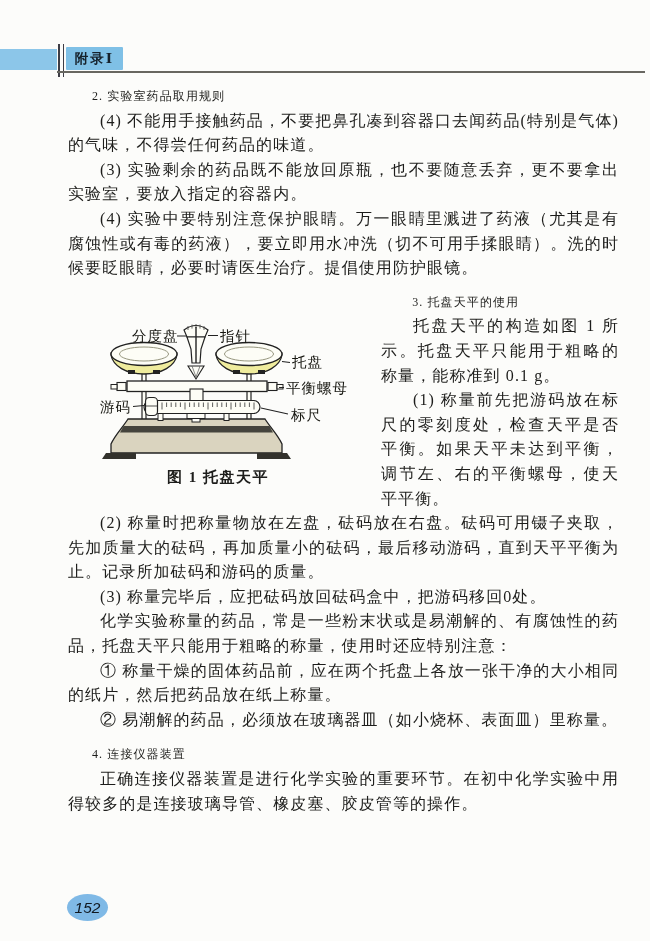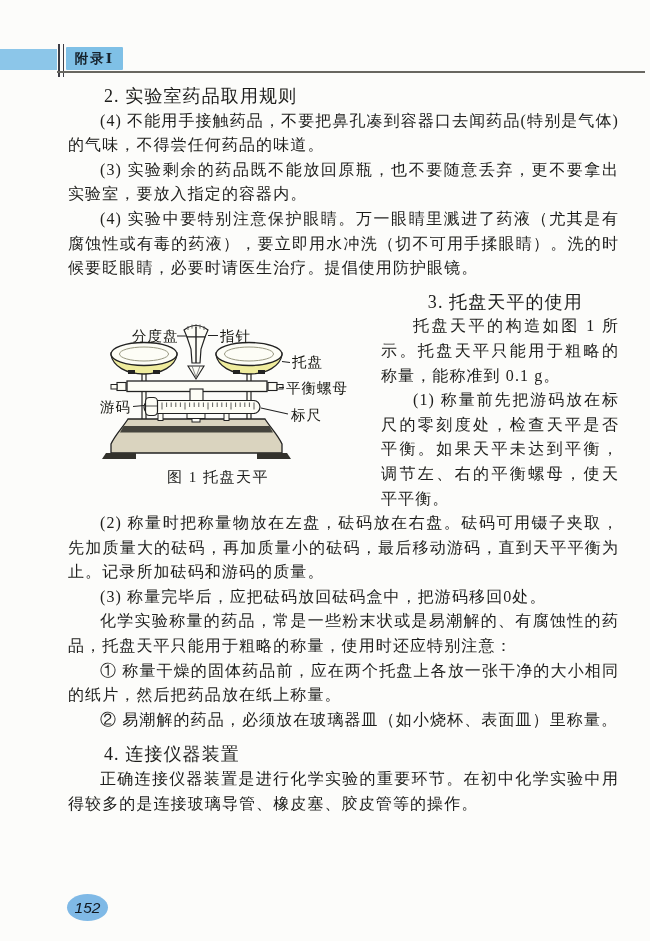--- a/index.html
+++ b/index.html
@@ -13,25 +13,25 @@
   .vrule { position:absolute; left:58px; top:44px; height:33px; width:3px;
            border-left:2px solid #3d3d46; border-right:1px solid #3d3d46; }
   .tab { position:absolute; left:66px; top:47px; width:57px; height:23px; background:#7fc0e6;
          display:flex; align-items:center; justify-content:center;
          font-size:13.5px; font-weight:bold; color:#16222c; letter-spacing:2px; border-radius:1px; }
   .hrule { position:absolute; left:57px; top:71px; width:588px; border-top:2px solid #686760; }
   
   .content { position:absolute; left:68px; top:84px; width:551px;
              font-size:16px; line-height:24.6px; letter-spacing:1.1px; text-align:justify; }
   .content p { margin:0; text-indent:2em; }
-  .h { margin:0; font-size:18px; font-weight:normal; text-indent:2em; }
+  .h { margin:0; font-size:12px; font-weight:normal; text-indent:2em; }
   .row { display:flex; margin-top:9px; }
   .fig { width:268px; flex:0 0 268px; margin:16px; }
   .fig svg { display:block; margin-top:7px; }
-  figcaption { text-align:center; font-size:15px; margin-top:2px; letter-spacing:1.5px; }
+  figcaption { text-align:center; font-size:15px; margin-top:2px; letter-spacing:1.5px;font-weight:bold; }
   .col { flex:1; margin-left:13px; }
   .col .h { text-indent:2.6em; }
   .s4 { margin-top:10px; }
   .svg-label { font-size:14.5px; fill:#15150f; letter-spacing:1px;
                font-family:"Liberation Serif","DejaVu Serif",serif; }
   
   .pagenum { position:absolute; left:67px; top:894px; width:41px; height:27px;
              background:#7fb9e6; border-radius:50%;
              display:flex; align-items:center; justify-content:center;
              font-family:"Liberation Sans","DejaVu Sans",sans-serif;

